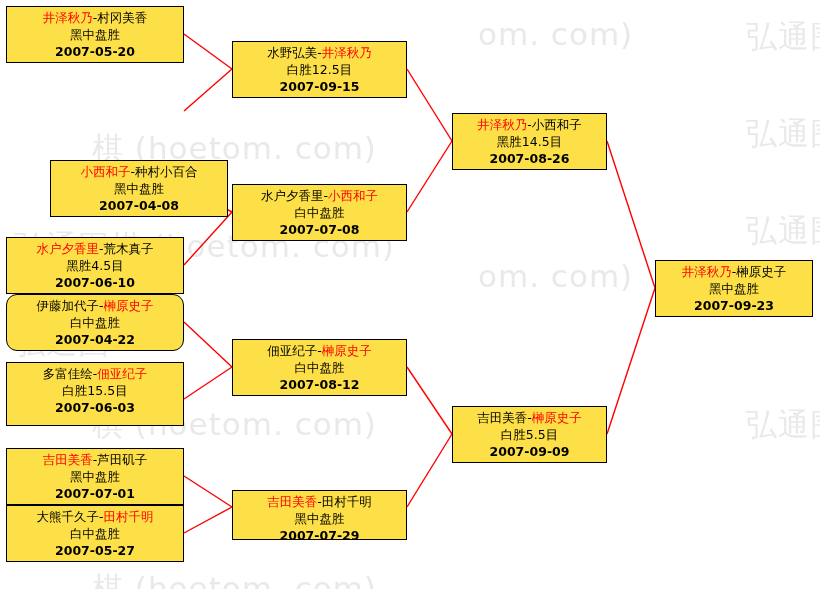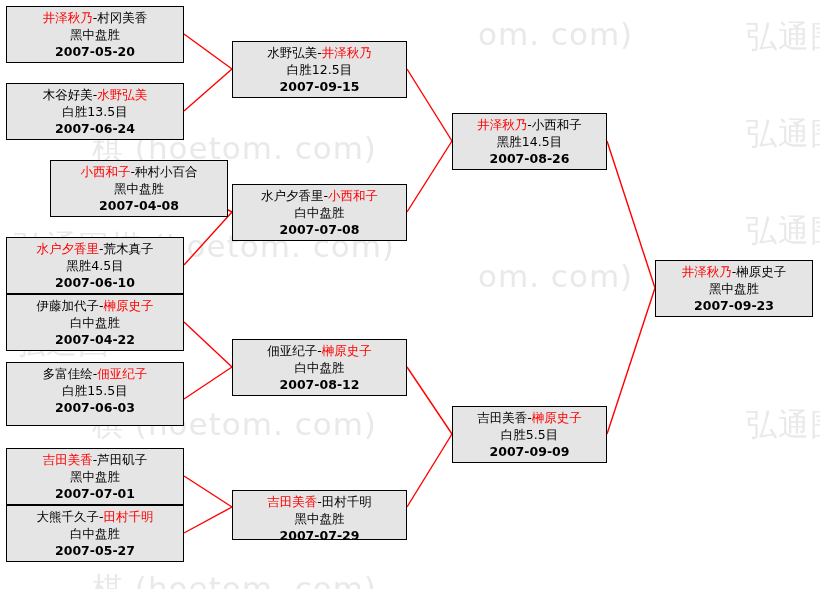--- a/index.html
+++ b/index.html
@@ -39,21 +39,21 @@
     left: 0; top: 0;
     width: 820px; height: 589px;
     z-index: 1;
     pointer-events: none;
   }
   
   .node {
     position: absolute;
     box-sizing: border-box;
     border: 1px solid #000000;
-    background: #e5e5e5;
+    background: #fde047;
     text-align: center;
     z-index: 2;
     padding-top: 2px;
     line-height: 17px;
   }
   .node .ln {
     display: block;
     font-size: 12.5px;
     color: #000000;
     white-space: nowrap;
@@ -106,39 +106,34 @@
       <path d="M607,434 L655,288"></path>
     </g>
   </svg>
 
   <div class="node" style="left:6px; top:6px; width:178px; height:57px;">
     <span class="ln players"><span class="win">井泽秋乃</span><span>-</span><span class="lose">村冈美香</span></span>
     <span class="ln">黑中盘胜</span>
     <span class="ln date">2007-05-20</span>
   </div>
 
-  <div class="node" style="left:6px; top:83px; width:178px; height:57px;">
-    <span class="ln players"><span class="lose">木谷好美</span><span>-</span><span class="win">水野弘美</span></span>
-    <span class="ln">白胜13.5目</span>
-    <span class="ln date">2007-06-24</span>
-  </div>
 
   <div class="node" style="left:6px; top:160px; width:178px; height:57px;margin-left:44px;">
     <span class="ln players"><span class="win">小西和子</span><span>-</span><span class="lose">种村小百合</span></span>
     <span class="ln">黑中盘胜</span>
     <span class="ln date">2007-04-08</span>
   </div>
 
   <div class="node" style="left:6px; top:237px; width:178px; height:57px;">
     <span class="ln players"><span class="win">水户夕香里</span><span>-</span><span class="lose">荒木真子</span></span>
     <span class="ln">黑胜4.5目</span>
     <span class="ln date">2007-06-10</span>
   </div>
 
-  <div class="node" style="left:6px; top:294px; width:178px; height:57px;">
+  <div class="node" style="left:6px; top:294px; width:178px; height:57px;border-radius:11px;">
     <span class="ln players"><span class="lose">伊藤加代子</span><span>-</span><span class="win">榊原史子</span></span>
     <span class="ln">白中盘胜</span>
     <span class="ln date">2007-04-22</span>
   </div>
 
   <div class="node" style="left:6px; top:362px; width:178px; height:64px;">
     <span class="ln players"><span class="lose">多富佳绘</span><span>-</span><span class="win">佃亚纪子</span></span>
     <span class="ln">白胜15.5目</span>
     <span class="ln date">2007-06-03</span>
   </div>

